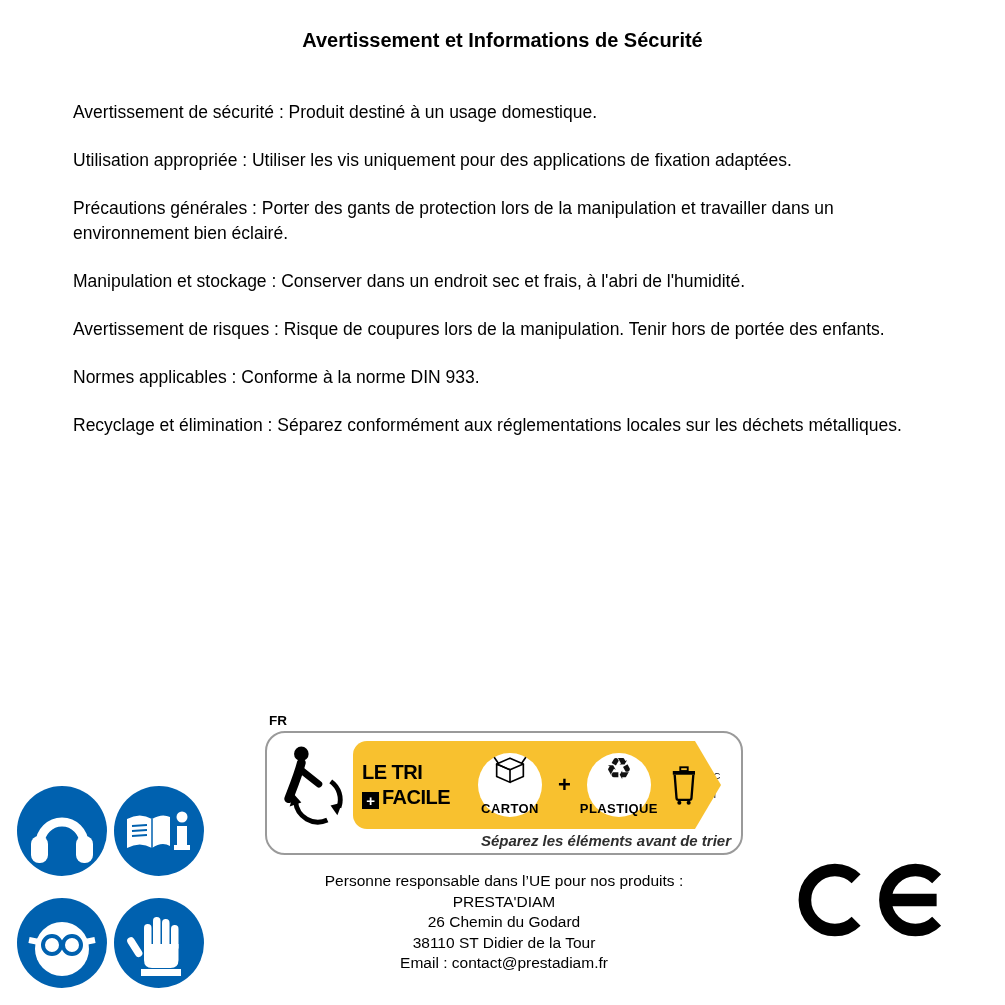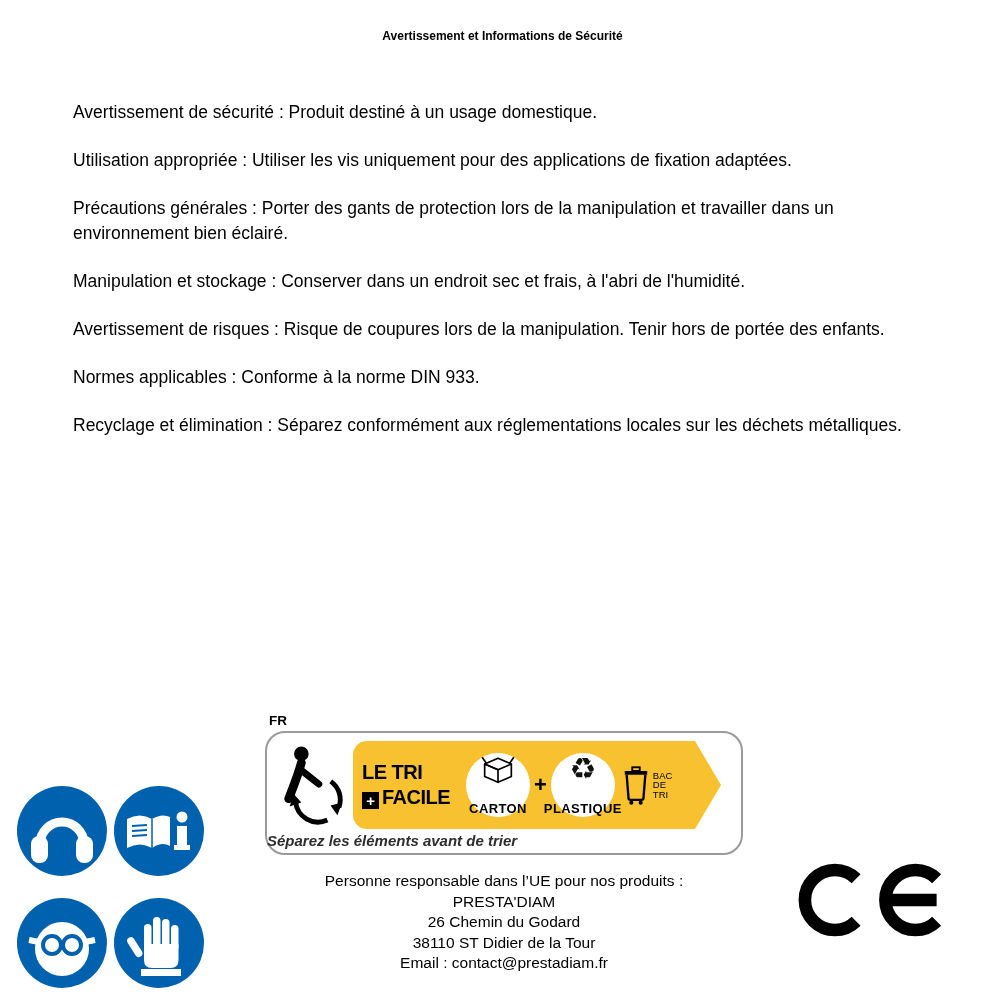--- a/index.html
+++ b/index.html
@@ -1,20 +1,20 @@
 <!DOCTYPE html>
 <html><head>
 <meta charset="utf-8">
 <style>
   html,body{margin:0;padding:0;background:#fff}
   .page{position:relative;width:1005px;height:1005px;background:#fff;
         font-family:"Liberation Sans",sans-serif;color:#000;overflow:hidden}
 
   .title{position:absolute;top:29px;left:0;width:100%;text-align:center;
-         font-size:12px;font-weight:bold}
+         font-size:20px;font-weight:bold}
 
   .paras{position:absolute;left:73px;top:84px;width:866px;
          font-size:17.5px;line-height:25px}
   .paras p{margin:16px 0 23px 0}
 
   
   .micons{position:absolute;left:17px;top:786px;display:grid;
           grid-template-columns:90px 90px;column-gap:7px;row-gap:22px}
   .micon{width:90px;height:90px;border-radius:50%;overflow:hidden}
   .micon svg{display:block}
@@ -35,22 +35,22 @@
            width:17px;height:17px;background:#000;color:#fff;font-size:15px;
            font-weight:bold;margin-right:3px;transform:translateY(2px)}
   .mat-circle{width:64px;height:64px;background:#fff;border-radius:50%;
               display:flex;flex-direction:column;align-items:center;
               justify-content:center;flex:none}
   .mat-label{font-size:13px;font-weight:bold;letter-spacing:.4px;margin-top:17px}
   .recycle-glyph{font-size:30px;line-height:30px;color:#111}
   .band-sep{font-size:22px;font-weight:bold;margin:0 4px;flex:none}
   .bin-area{display:flex;align-items:center;margin-left:7px;flex:none}
   .bin-text{font-size:9.5px;font-weight:normal;line-height:9.5px;margin-left:3px}
-  .strip{position:absolute;left:0;right:0;top:99px;
-         padding-right:42px;font-size:15px;font-style:italic;font-weight:bold;
+  .strip{position:absolute;left:0;right:0;top:99px;text-align:right;
+         padding-right:10px;font-size:15px;font-style:italic;font-weight:bold;
          color:#2e2e2e}
 
   .address{position:absolute;left:265px;top:871px;width:478px;text-align:center;
            font-size:15.5px;font-weight:normal;line-height:20.5px}
 
   .ce{position:absolute;left:797px;top:849px;width:150px;height:102px}
 </style>
 </head>
 <body>
 
@@ -115,21 +115,21 @@
     <svg class="triman" viewBox="0 0 76 88">
       <circle cx="25" cy="9" r="7.5" fill="#000"></circle>
       <path d="M25 18 C 22 30 17 42 12 55" stroke="#000" stroke-width="9" stroke-linecap="round" fill="none"></path>
       <path d="M24 25 L43 40" stroke="#000" stroke-width="7" stroke-linecap="round" fill="none"></path>
       <path d="M55.2 37.2 A 23 23 0 0 1 63.6 63.9" stroke="#000" stroke-width="5" fill="none"></path>
       <path d="M67 59 L62 72 L55 62 Z" fill="#000"></path>
       <path d="M51.7 76.8 A 23 23 0 0 1 19.1 58" stroke="#000" stroke-width="5" fill="none"></path>
       <path d="M13 63 L17 50 L25 59 Z" fill="#000"></path>
     </svg>
 
-    <div class="band yellow-bg" style="background: rgb(248, 193, 47);">
+    <div class="band yellow-bg" style="background: rgb(248, 193, 47); gap: 12px;">
       <div class="band-title">
         <div>LE TRI</div>
         <div><span class="plusbox">+</span><span>FACILE</span></div>
       </div>
 
       <div class="mat-circle">
         <svg width="38" height="30" viewBox="0 0 44 36">
           <path d="M6 12 L22 5 L38 12 L22 19 Z" fill="none" stroke="#000" stroke-width="2" stroke-linejoin="round"></path>
           <path d="M6 12 V27 L22 34 V19 Z" fill="none" stroke="#000" stroke-width="2" stroke-linejoin="round"></path>
           <path d="M38 12 V27 L22 34" fill="none" stroke="#000" stroke-width="2" stroke-linejoin="round"></path>

